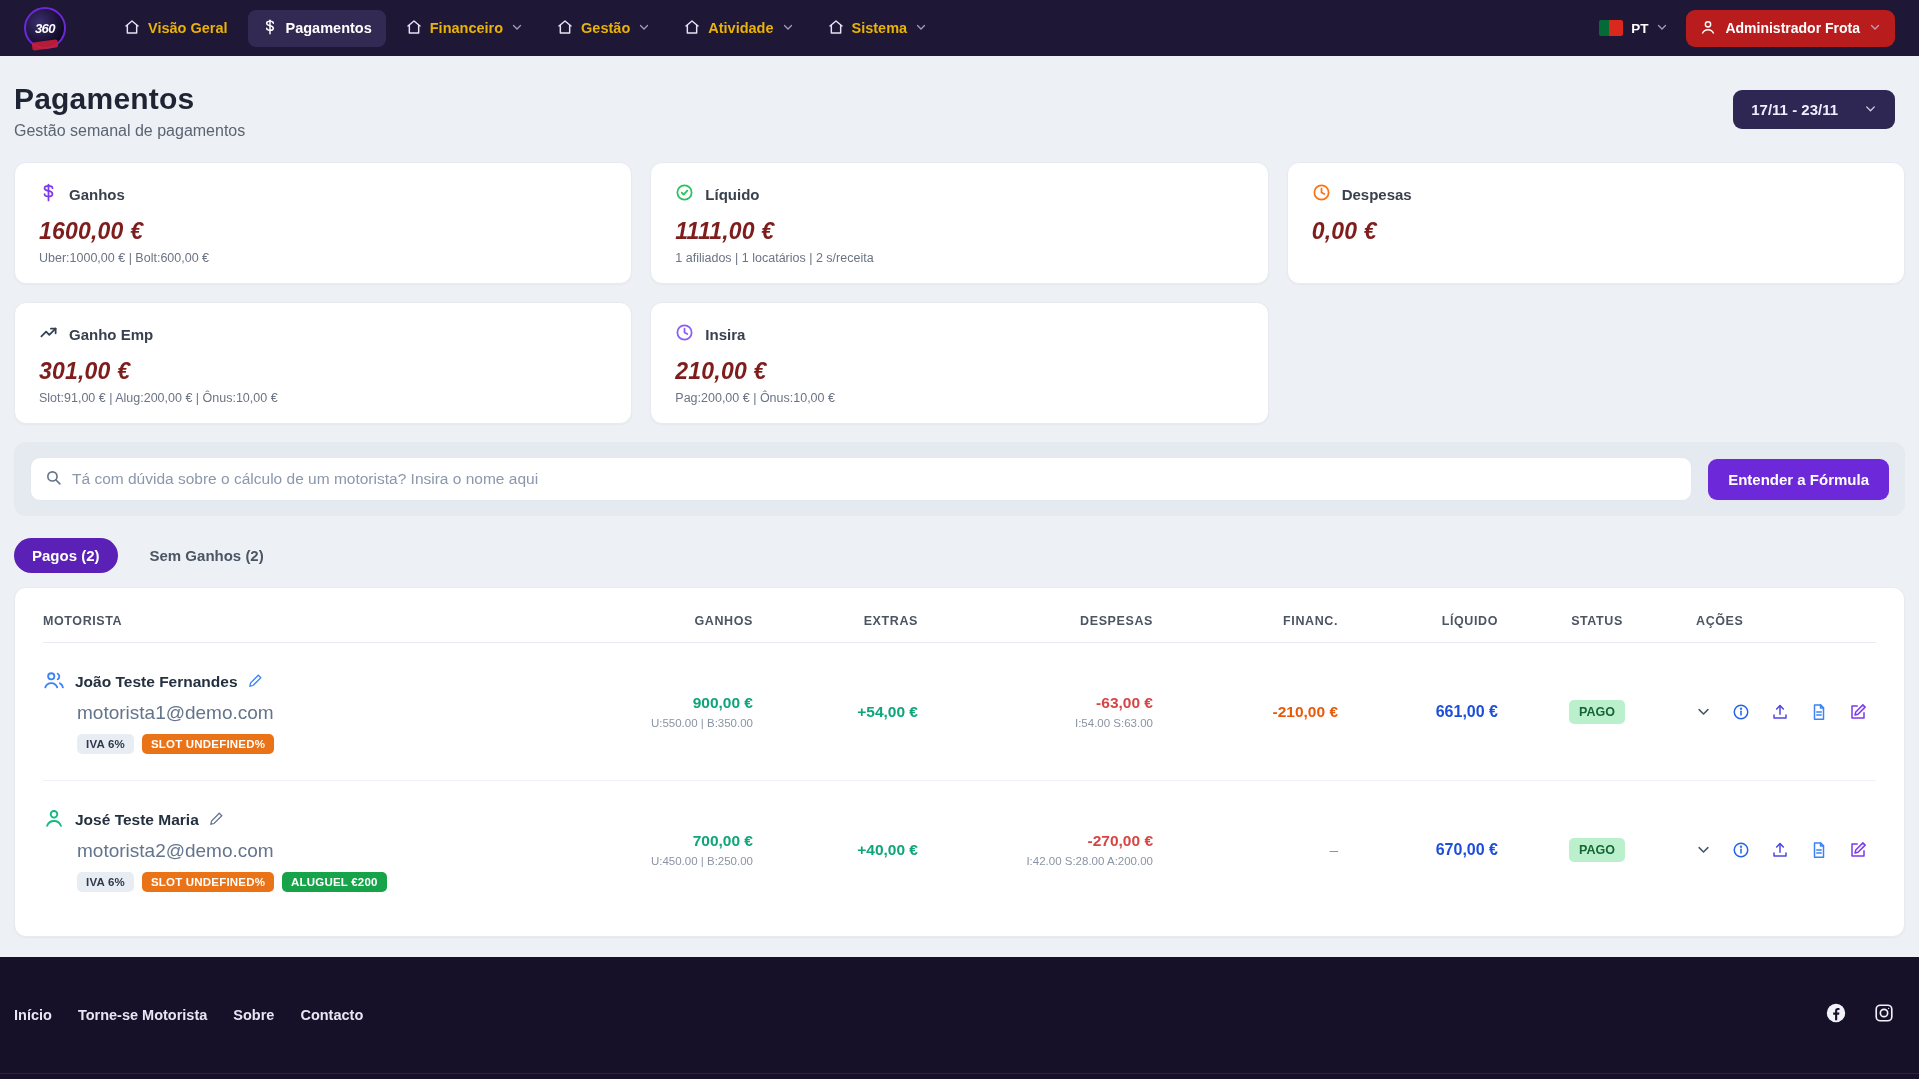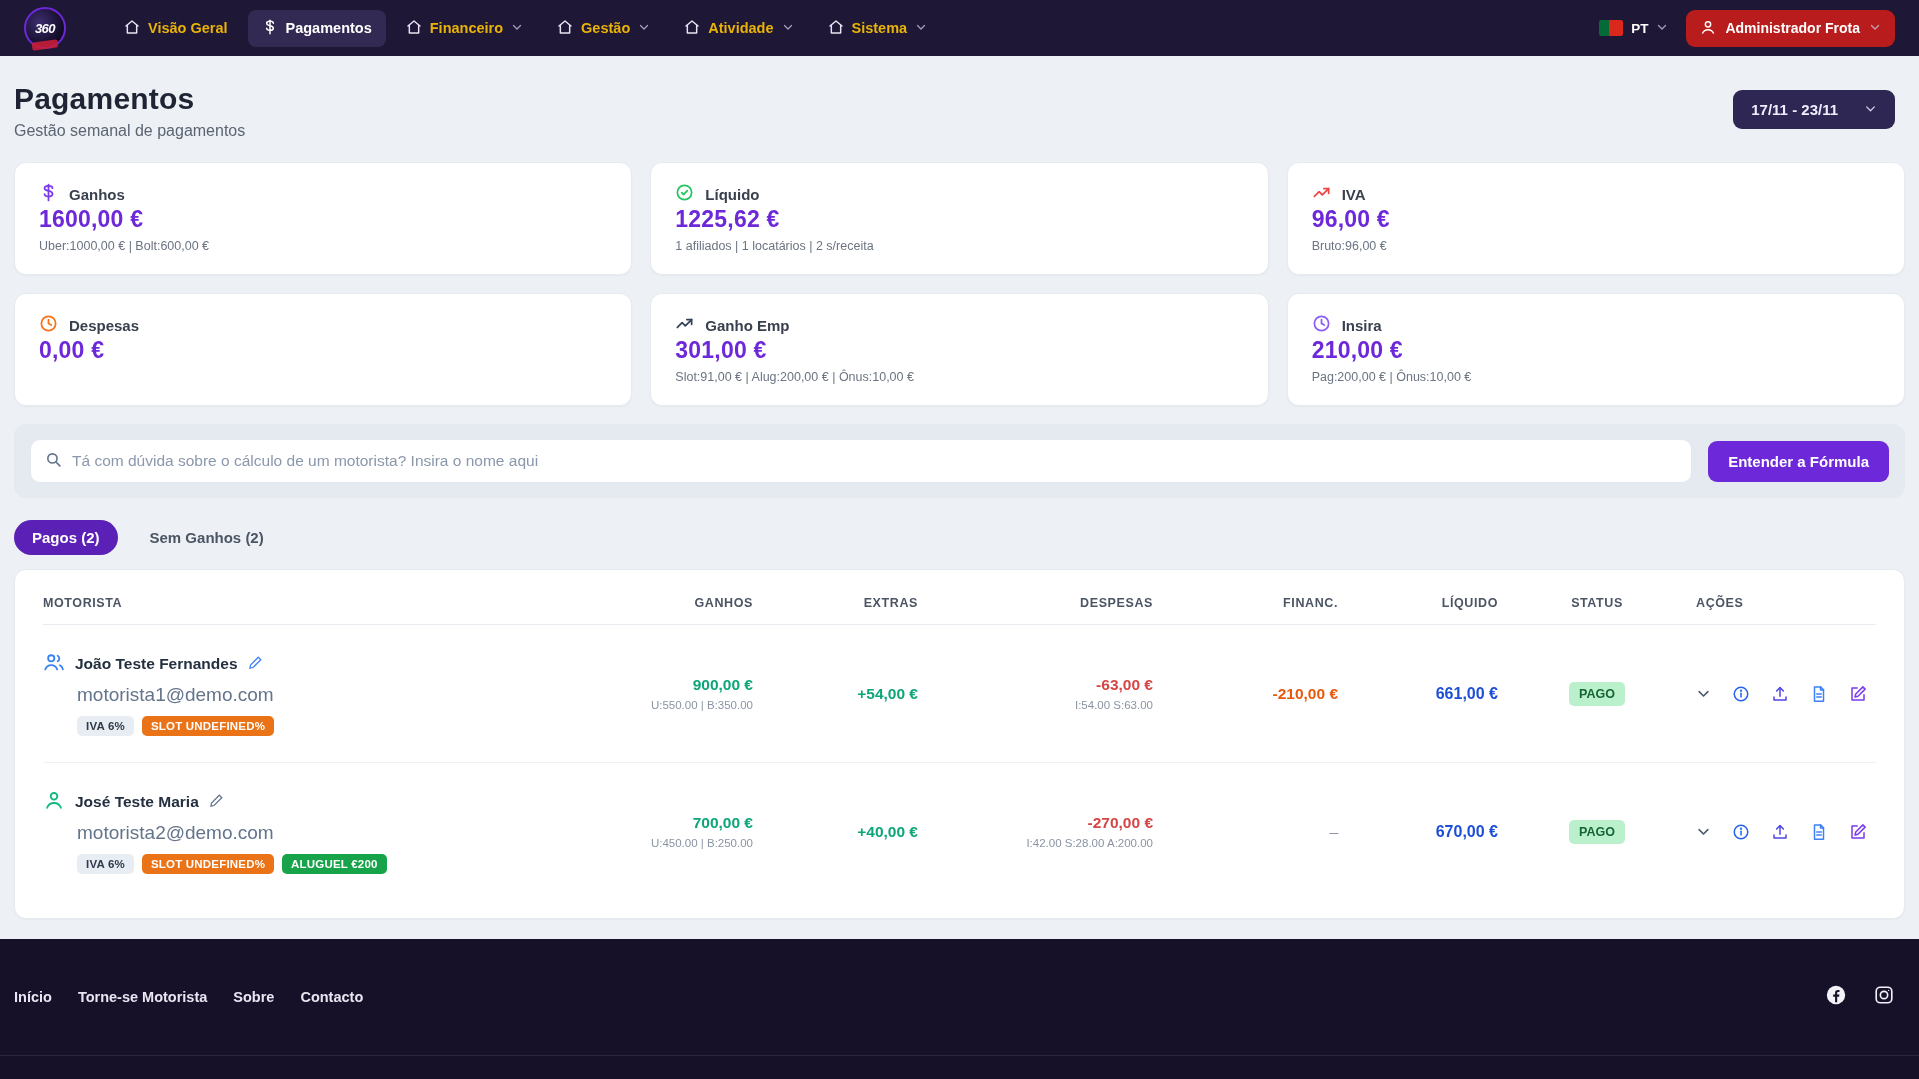--- a/index.html
+++ b/index.html
@@ -26,21 +26,21 @@
   .page-head { position:relative; padding:26px 24px 0 14px; }
   .page-title { font-size:30px; font-weight:bold; color:#1e2433; letter-spacing:.2px; }
   .page-sub { font-size:16px; color:#5b6472; margin-top:6px; }
   .date-pill { position:absolute; right:24px; top:34px; background:#2e2653; color:#f1edff; font-size:15px; font-weight:bold; padding:11px 18px; border-radius:9px; display:flex; align-items:center; gap:26px; cursor:pointer; }
 
   
   .cards { padding:22px 14px 0 14px; display:grid; grid-template-columns:1fr 1fr 1fr; gap:18px; }
   .card { background:#fff; border:1px solid #e7eaf0; border-radius:12px; padding:20px 24px 18px 24px; min-height:113px; box-shadow:0 1px 2px rgba(16,24,40,.04); }
   .card-top { display:flex; align-items:center; gap:11px; }
   .card-label { font-size:15px; color:#39414e; font-weight:bold; }
-  .card-value { font-size:23px; font-weight:bold; color:#6d28d9; margin-top:0; letter-spacing:.2px; }
+  .card-value { font-size:23px; font-weight:bold; color:#7f1d1d; margin-top:12px; letter-spacing:.2px;font-style:italic; }
   .card-detail { font-size:12.5px; color:#6b7482; margin-top:6px; }
 
   
   .search-panel { margin:18px 14px 0 14px; background:#e5eaf1; border-radius:12px; padding:15px 16px; display:flex; align-items:center; gap:16px; }
   .search-box { flex:1; background:#fff; border:1px solid #e2e8f0; border-radius:10px; height:44px; display:flex; align-items:center; padding:0 14px; gap:10px; }
   .search-box input { border:none; outline:none; flex:1; font-size:15.5px; font-family:inherit; color:#334155; background:transparent; }
   .search-box input::placeholder { color:#8b97ab; }
   .formula-btn { background:#6d28d9; color:#fff; border:none; font-family:inherit; font-size:15px; font-weight:bold; padding:12px 20px; border-radius:9px; cursor:pointer; }
 
   
@@ -195,33 +195,22 @@
     <div class="card-detail">Uber:1000,00 € | Bolt:600,00 €</div>
   </div>
   <div class="card">
     <div class="card-top">
       <span><svg width="19" height="19" viewBox="0 0 24 24" fill="none" stroke="#22c55e" stroke-width="2.2" stroke-linecap="round" stroke-linejoin="round">
             <circle cx="12" cy="12" r="9"></circle>
             <path d="M8.5 12.2l2.4 2.4 4.6-5"></path>
           </svg></span>
       <span class="card-label">Líquido</span>
     </div>
-    <div class="card-value">1225,62 €</div>
+    <div class="card-value">1111,00 €</div>
     <div class="card-detail">1 afiliados | 1 locatários | 2 s/receita</div>
-  </div>
-  <div class="card">
-    <div class="card-top">
-      <span><svg width="19" height="19" viewBox="0 0 24 24" fill="none" stroke="#ef4444" stroke-width="2.2" stroke-linecap="round" stroke-linejoin="round">
-            <path d="M3 17l6-6 4 4 8-8"></path>
-            <path d="M15 7h6v6"></path>
-          </svg></span>
-      <span class="card-label">IVA</span>
-    </div>
-    <div class="card-value">96,00 €</div>
-    <div class="card-detail">Bruto:96,00 €</div>
   </div>
   <div class="card">
     <div class="card-top">
       <span><svg width="19" height="19" viewBox="0 0 24 24" fill="none" stroke="#f97316" stroke-width="2.2" stroke-linecap="round">
             <circle cx="12" cy="12" r="9"></circle>
             <path d="M12 7v5l3.5 2"></path>
           </svg></span>
       <span class="card-label">Despesas</span>
     </div>
     <div class="card-value">0,00 €</div>

